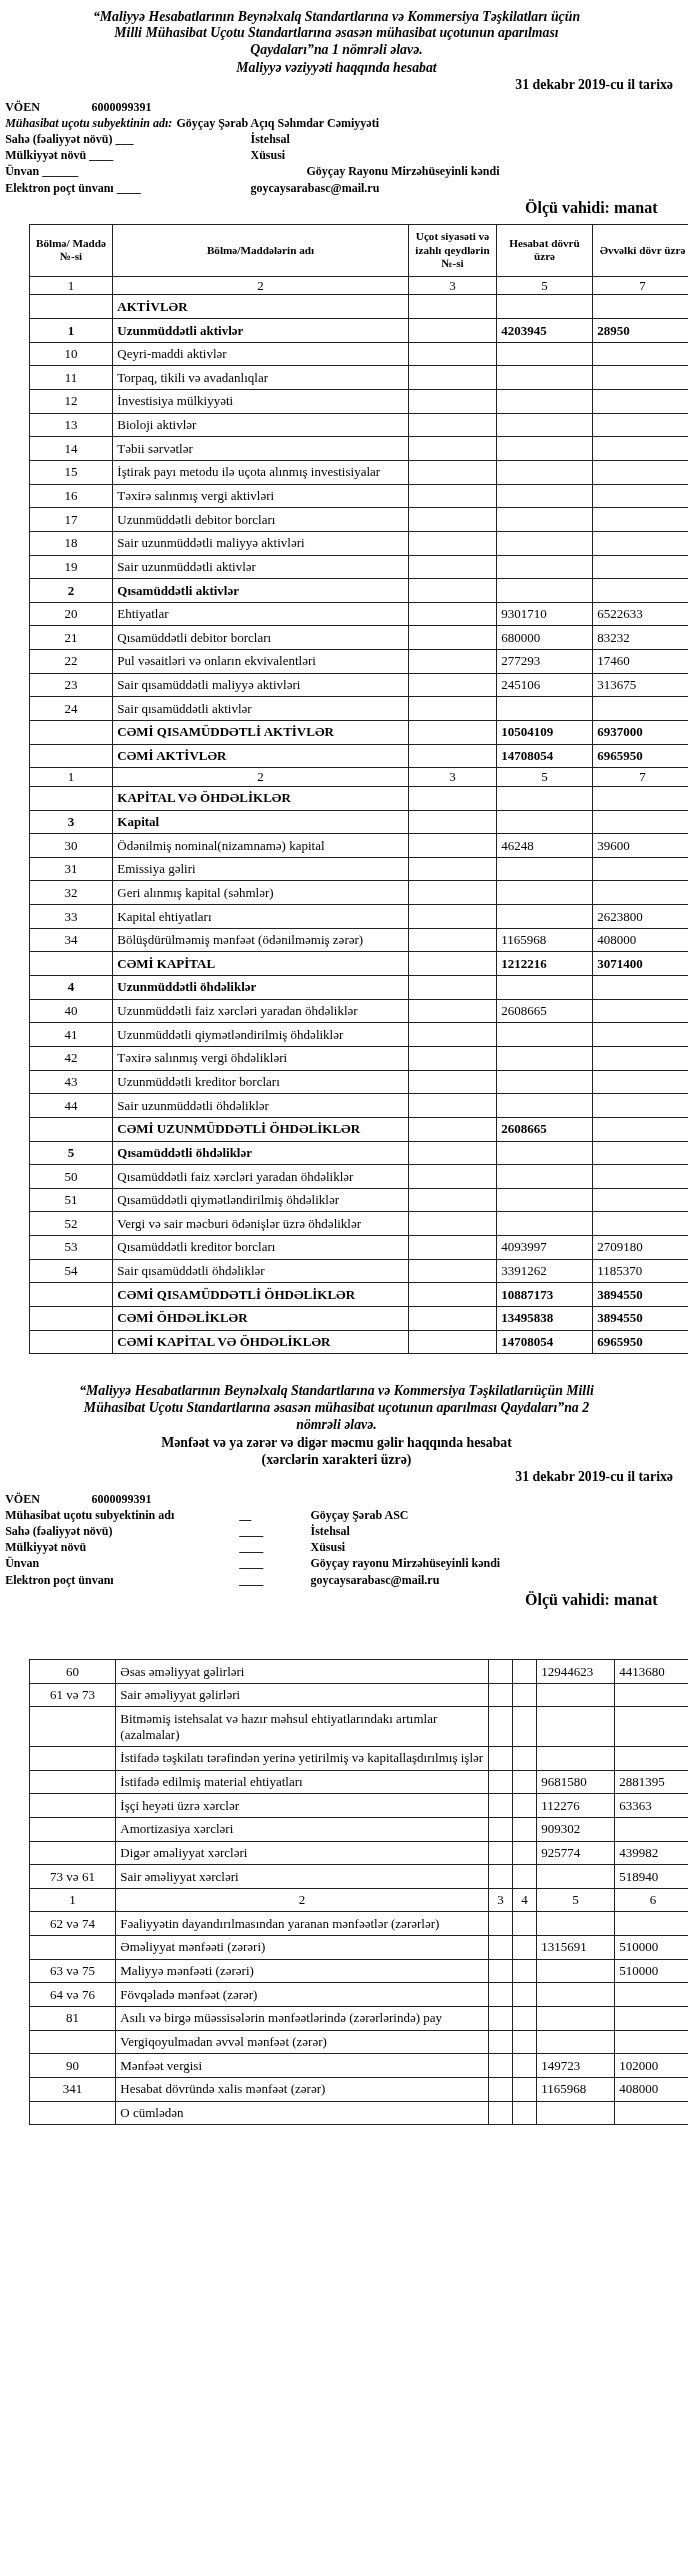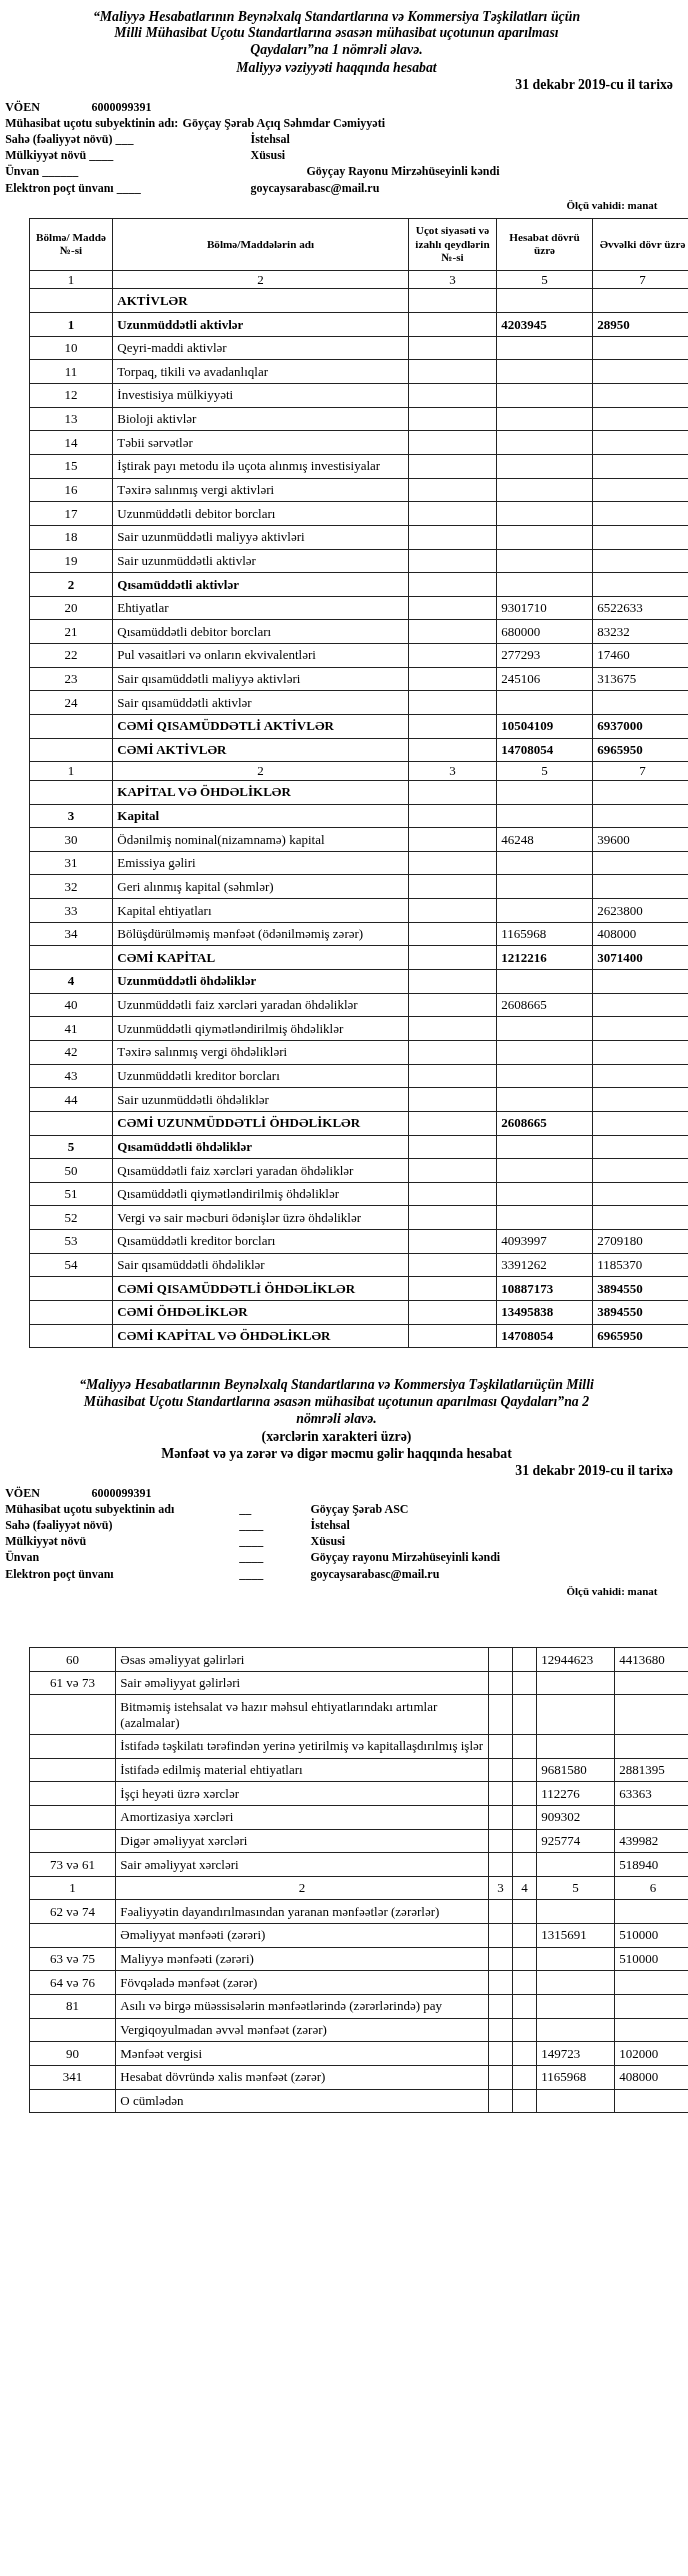--- a/index.html
+++ b/index.html
@@ -25,32 +25,32 @@
   .doc-date { text-align: right; font-weight: bold; font-size: 13.8px; line-height: 1.25; }
 
   .info-block { margin: 5.2px 0 0 5.2px; font-weight: bold; font-size: 12px; }
   .info-line { display: flex; line-height: 1.35; white-space: nowrap; }
   .info-line .lbl { flex: 0 0 auto; }
   .info-line .sep { flex: 0 0 auto; }
   .info-line .val { flex: 0 0 auto; padding-left: 4.3px; }
 
   .info1 .lbl { min-width: 241px; }
   .info1 .info-line:nth-child(1) .lbl { min-width: 82px; }
-  .info1 .info-line:nth-child(2) .lbl { min-width: 0; }
+  .info1 .info-line:nth-child(2) .lbl { min-width: 0; font-style: italic; }
   .info1 .info-line:nth-child(5) .lbl { min-width: 297px; }
 
   .info2 .lbl { min-width: 234px; }
   .info2 .sep { min-width: 67px; }
   .info2 .info-line:nth-child(1) .lbl { min-width: 82px; }
   .info2 .info-line:nth-child(1) .sep { min-width: 0; }
 
   .unit {
     text-align: right;
     font-weight: bold;
-    font-size: 11px;
+    font-size: 16px;
     margin: 3.4px 15.5px 6.9px 0;
   }
 
   table.t {
     border-collapse: collapse;
     table-layout: fixed;
     width: 663px;
     margin-left: 29px;
     font-size: 13px;
     line-height: 1.22;
@@ -462,22 +462,22 @@
             <td class="c2"></td>
             <td class="c3">14708054</td>
             <td class="c4">6965950</td>
           </tr>
         </tbody>
     </table>
   </section>
 
   <section class="report report2">
     <p class="annex">“Maliyyə Hesabatlarının Beynəlxalq Standartlarına və Kommersiya Təşkilatlarıüçün Milli Mühasibat Uçotu Standartlarına əsasən mühasibat uçotunun aparılması Qaydaları”na 2 nömrəli əlavə.</p>
+    <p class="doc-title">Mənfəət və ya zərər və digər məcmu gəlir haqqında hesabat</p>
     <p class="doc-title">(xərclərin xarakteri üzrə)</p>
-    <p class="doc-title">Mənfəət və ya zərər və digər məcmu gəlir haqqında hesabat</p>
     <p class="doc-date">31 dekabr 2019-cu il tarixə</p>
 
     <div class="info-block info2">
         <div class="info-line">
           <span class="lbl">VÖEN</span>
           <span class="sep"></span>
           <span class="val">6000099391</span>
         </div>
         <div class="info-line">
           <span class="lbl">Mühasibat uçotu subyektinin adı</span>

